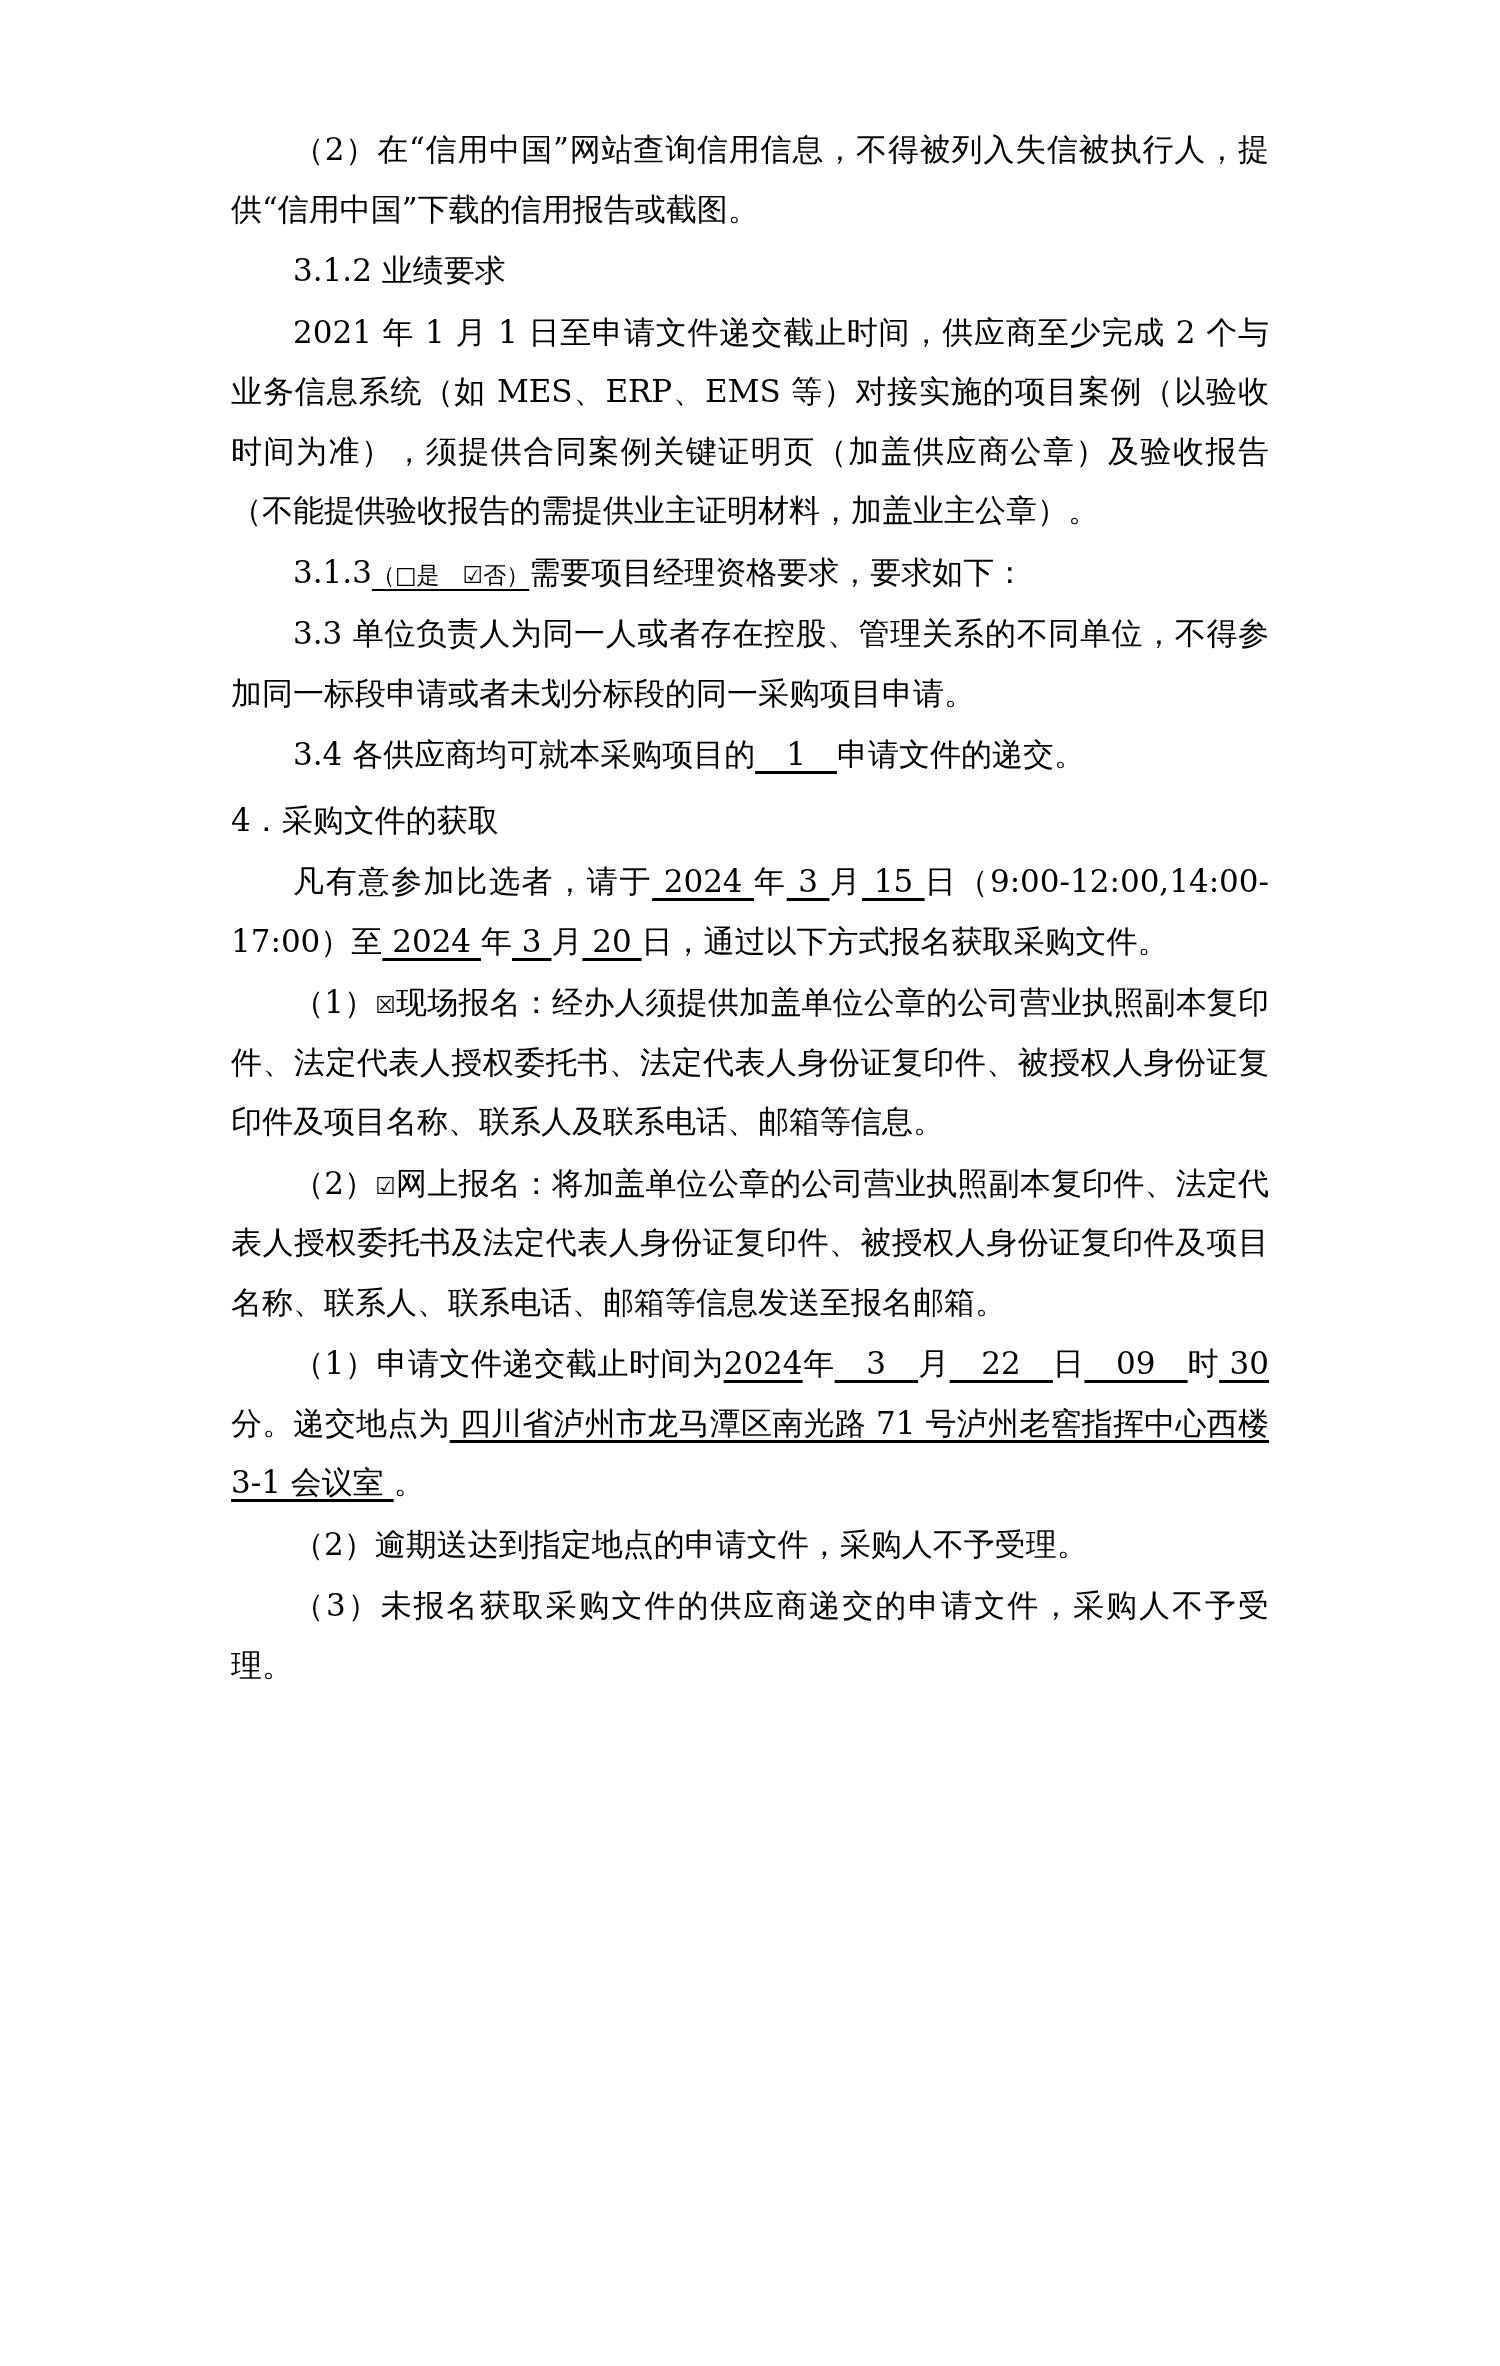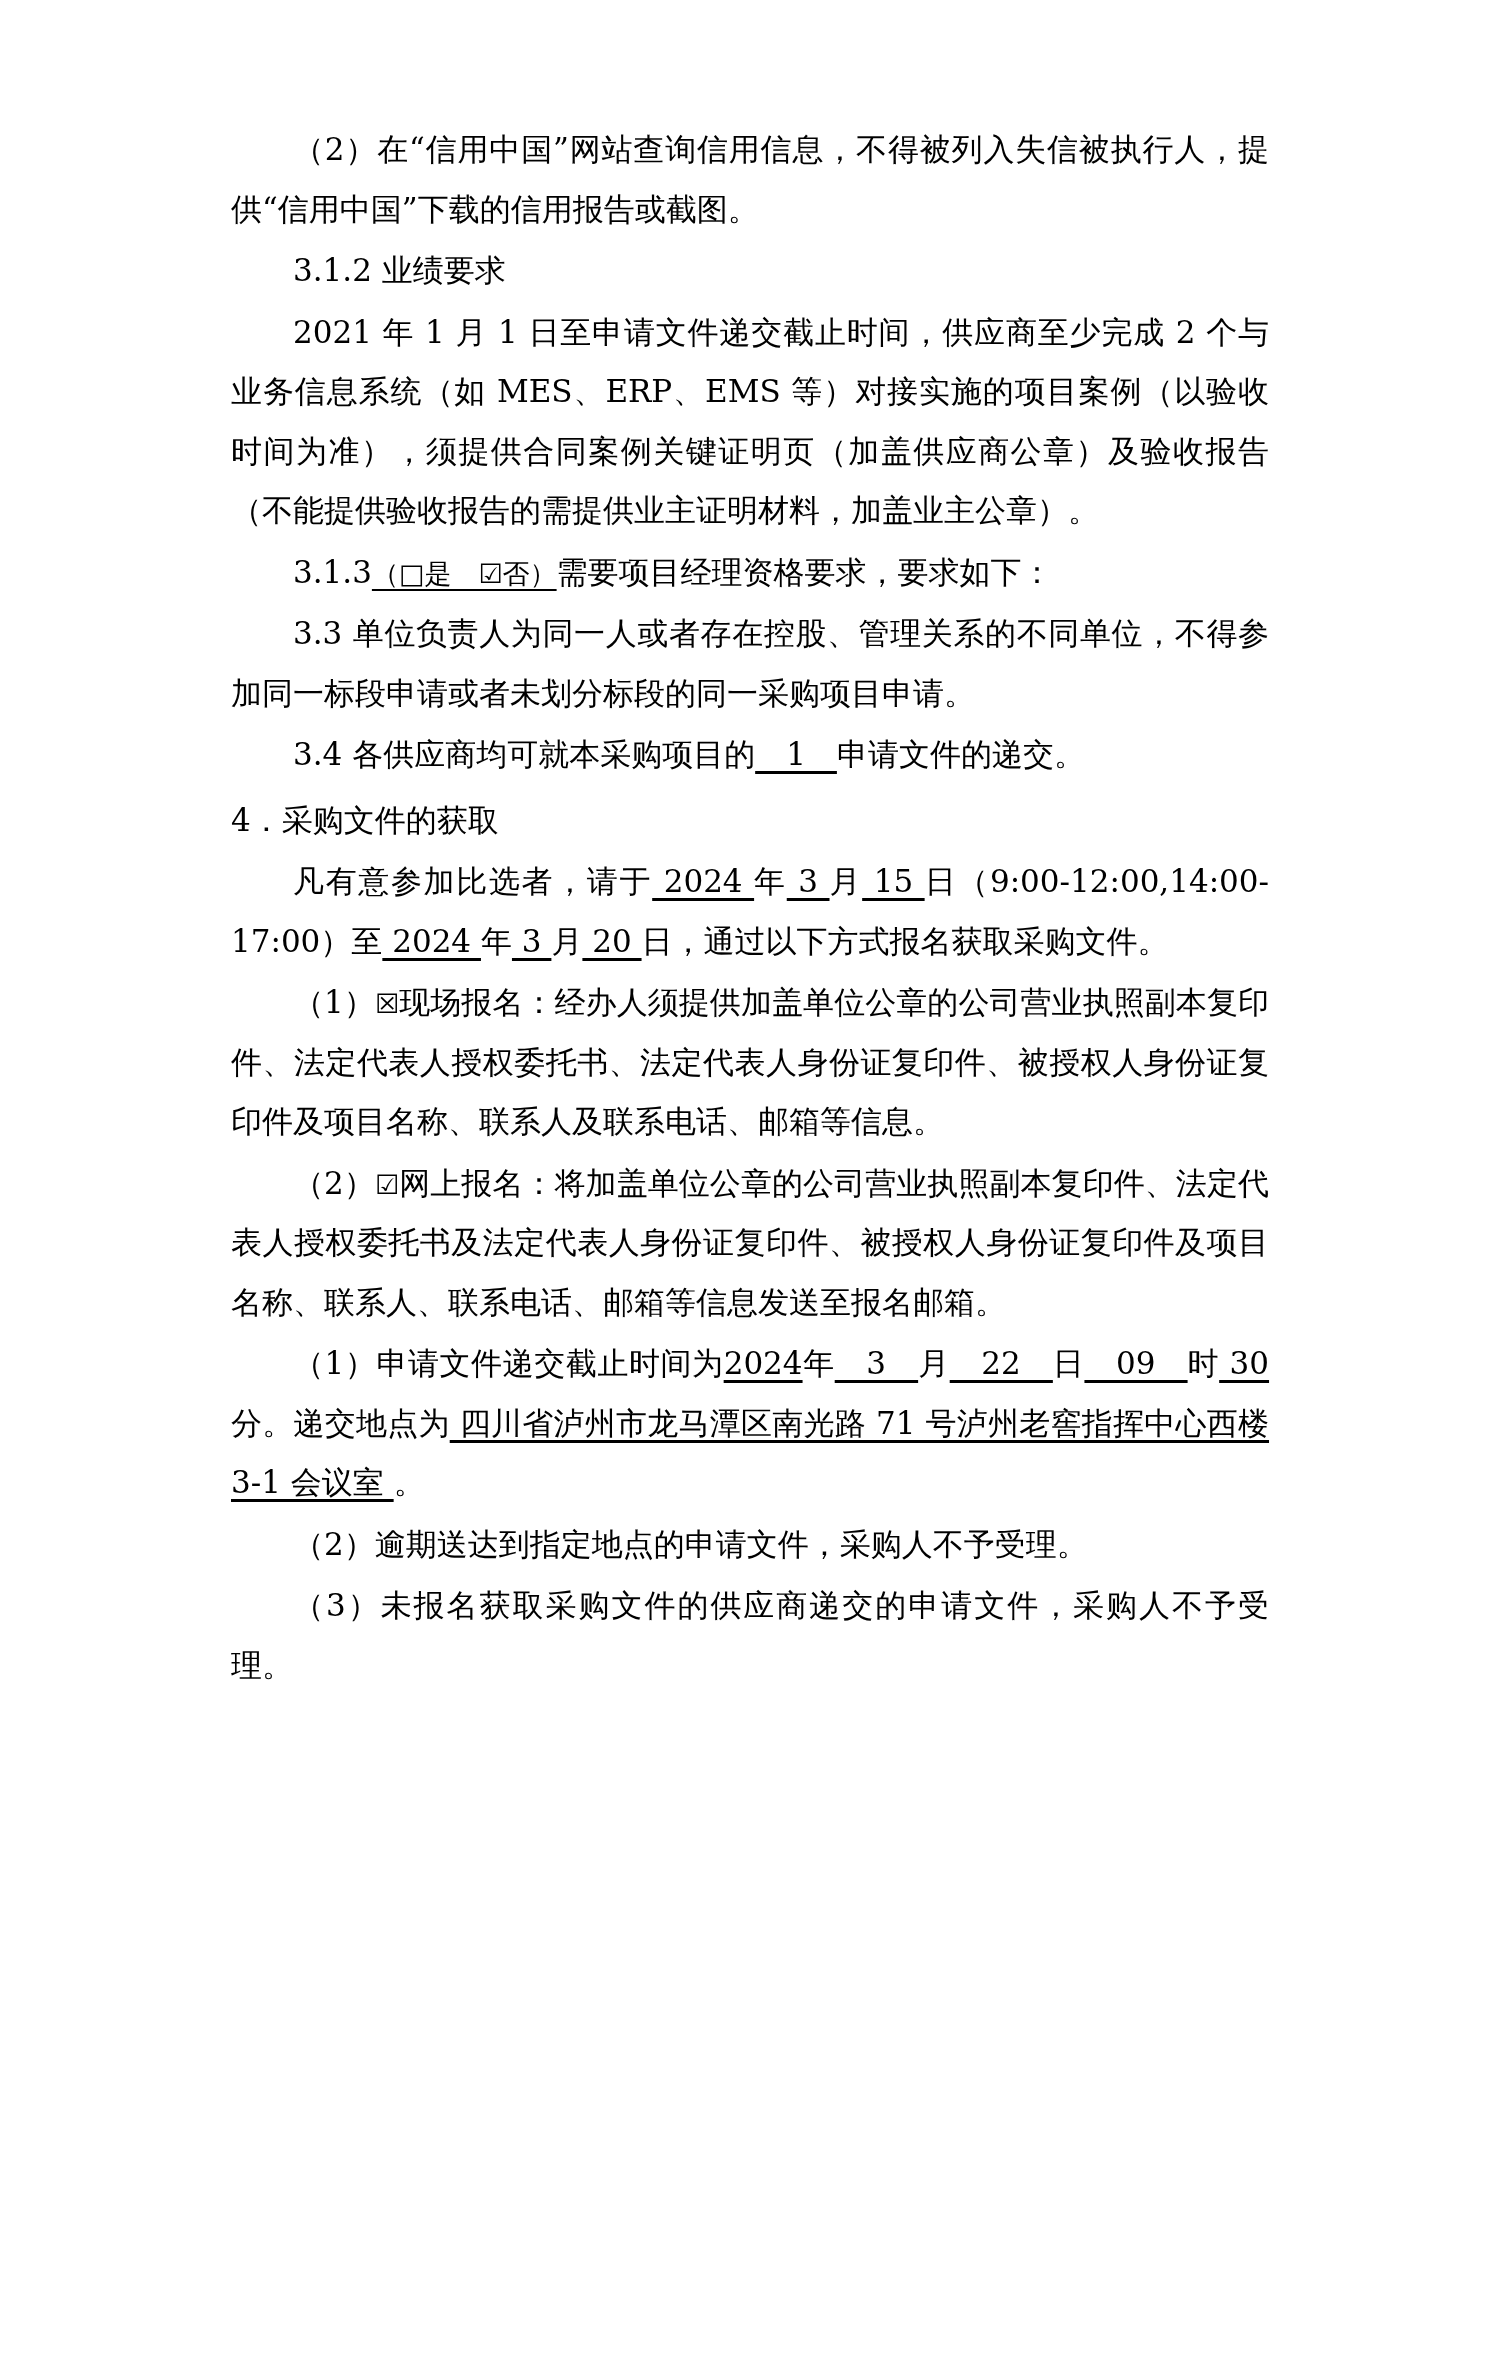--- a/index.html
+++ b/index.html
@@ -38,21 +38,21 @@
   }
   .bold {
     font-weight: normal;
   }
   .ul {
     text-decoration: underline;
     text-underline-offset: 6px;
   }
   .box {
     font-family: "DejaVu Sans", "Liberation Sans", sans-serif;
-    font-size: 27px;
+    font-size: 23px;
   }
 </style>
 </head>
 <body>
 
 <div class="page">
   <div class="doc-body" id="doc-body">
       <p class="indent"><span>（2）在“信用中国”网站查询信用信息，不得被列入失信被执行人，提供“信用中国”下载的信用报告或截图。</span></p>
       <p class="indent"><span>3.1.2 业绩要求</span></p>
       <p class="indent"><span>2021 年 1 月 1 日至申请文件递交截止时间，</span><span class="bold">供应商至少完成 2 个与业务信息系统（如 MES、ERP、EMS 等）对接实施的项目案例（以验收时间为准）</span><span>，须提供合同案例关键证明页（加盖供应商公章）及验收报告（不能提供验收报告的需提供业主证明材料，加盖业主公章）。</span></p>

